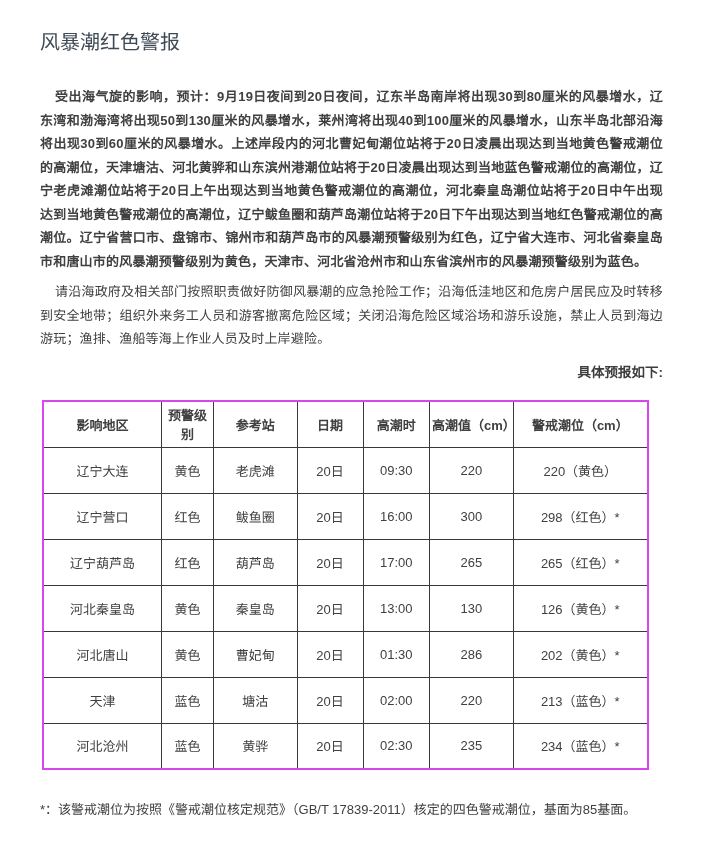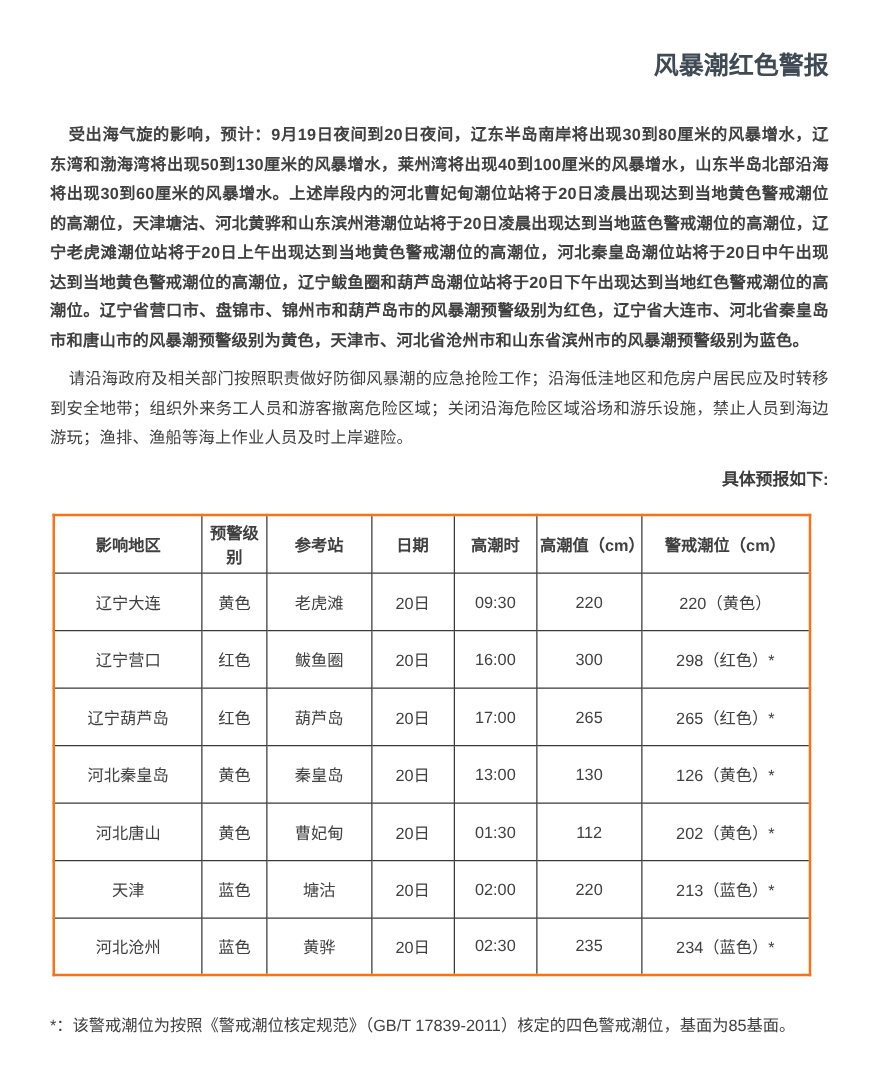--- a/index.html
+++ b/index.html
@@ -8,25 +8,25 @@
     position: relative;
     width: 703px;
     height: 862px;
     background: #ffffff;
     padding: 0 40px;
     overflow: hidden;
     font-family: "Liberation Sans", sans-serif;
     color: #404040;
   }
   .doc-title {
-    margin-top: 40px;
+    margin-top: 29px;
     font-size: 20px;
     line-height: 27px;
-    font-weight: bold;
-    text-align: right;
+    font-weight: normal;
+    text-align: left;
     color: #3f4a55;
   }
   .para {
     font-size: 13px;
     line-height: 23.5px;
     color: #404040;
     text-align: justify;
     text-indent: 15px;
     letter-spacing: 0.2px;
   }
@@ -39,21 +39,21 @@
     font-weight: bold;
     color: #3d3d3d;
     text-align: right;
   }
   table.forecast {
     margin-top: 16px;
     margin-left: 2px;
     width: 607px;
     border-collapse: collapse;
     table-layout: fixed;
-    border: 2px solid #f97316;
+    border: 2px solid #d946ef;
   }
   table.forecast th,
   table.forecast td {
     border: 1px solid #3a3a3a;
     height: 46px;
     text-align: center;
     vertical-align: middle;
     font-size: 13px;
     color: #404040;
     padding: 0 2px;
@@ -144,21 +144,21 @@
         <td>13:00</td>
         <td>130</td>
         <td>126（黄色）*</td>
       </tr>
       <tr>
         <td>河北唐山</td>
         <td>黄色</td>
         <td>曹妃甸</td>
         <td>20日</td>
         <td>01:30</td>
-        <td>112</td>
+        <td>286</td>
         <td>202（黄色）*</td>
       </tr>
       <tr>
         <td>天津</td>
         <td>蓝色</td>
         <td>塘沽</td>
         <td>20日</td>
         <td>02:00</td>
         <td>220</td>
         <td>213（蓝色）*</td>

